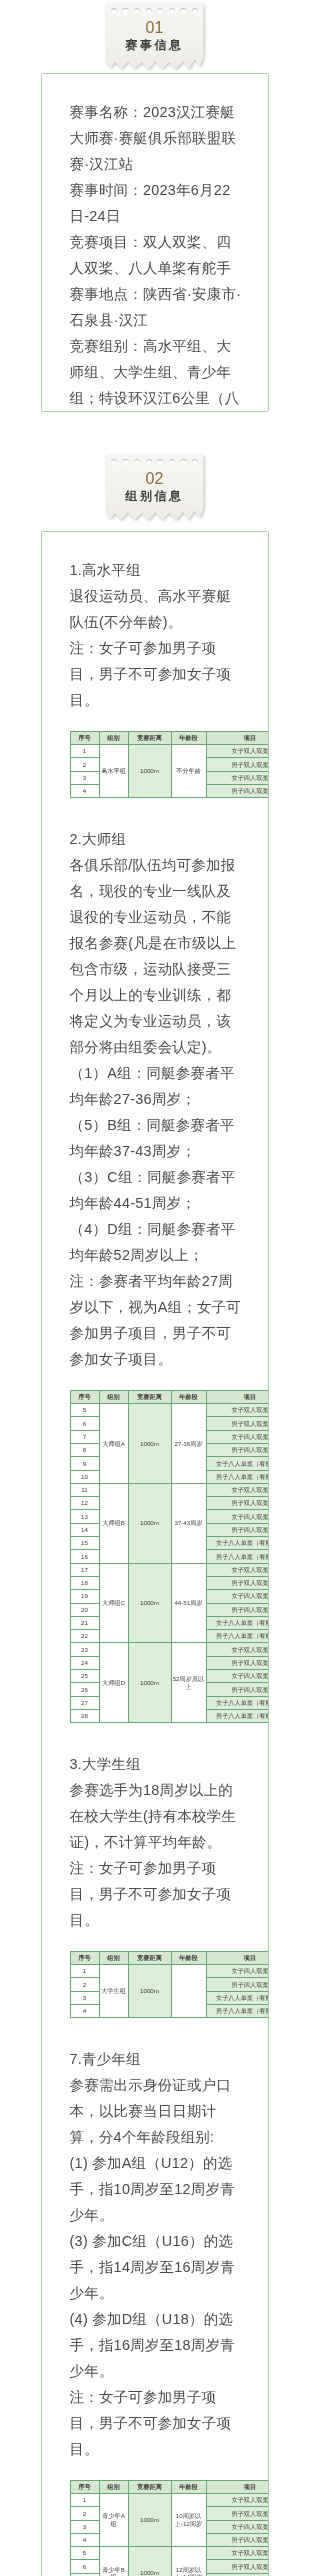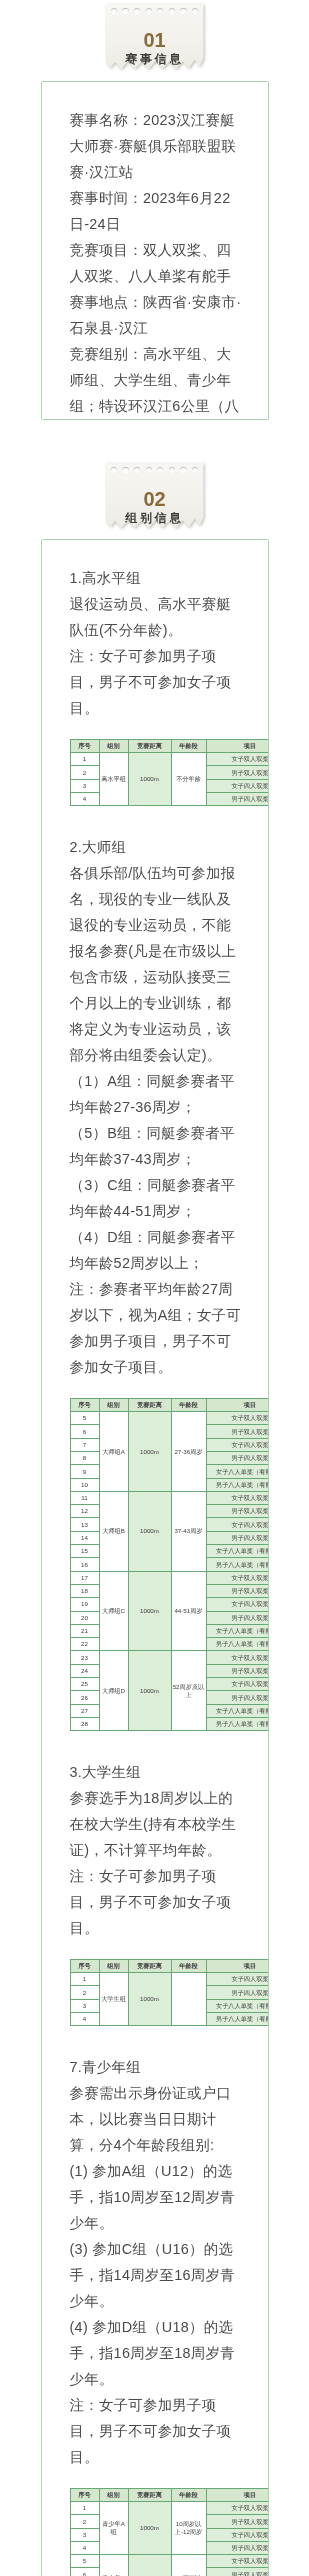--- a/index.html
+++ b/index.html
@@ -8,25 +8,25 @@
 
   
   .note-wrap{width:98px;margin:0 auto;filter:drop-shadow(1px 1.5px 1.5px rgba(110,105,95,.45));}
   .note-wrap.second{margin-top:43px;}
   .note{height:68px;background:linear-gradient(180deg,#f8f6f2 0%,#f3f1ec 55%,#eceae2 100%);
     clip-path:polygon(0 0,100% 0,100% 80%,96% 92%,91% 82%,85% 95%,79% 84%,72% 96%,65% 85%,58% 95%,51% 84%,44% 96%,37% 85%,30% 95%,23% 84%,16% 96%,10% 85%,5% 94%,0 83%);
     text-align:center;}
   .holes{display:flex;justify-content:space-between;padding:3.6px 5.2px 0 5.2px;}
   .hole{width:6.2px;height:6.2px;border-radius:50%;background:#ffffff;
     box-shadow:inset 0 1px 1px rgba(60,60,60,.35),inset 0 -0.5px 0.5px rgba(255,255,255,.9);}
-  .note-num{font-size:20px;font-weight:700;color:#8b6a3a;line-height:1;margin-top:16px;}
+  .note-num{font-size:16px;font-weight:400;color:#8b6a3a;line-height:1;margin-top:6px;}
   .note-title{font-size:12px;font-weight:700;color:#3d3b38;letter-spacing:2.6px;margin-top:3.1px;line-height:1;}
 
   
-  .gbox{width:228px;margin:9px auto 0 auto;border:1px solid #a9d3ab;border-radius:1.5px;
+  .gbox{width:228px;margin:1px auto 0 auto;border:1px solid #a9d3ab;border-radius:1.5px;
     box-sizing:border-box;padding:25px 24px 0 28px;overflow:hidden;background:#ffffff;}
   .gbox.second{margin-top:8.2px;height:2206px;}
   .gbox.first{height:339px;}
 
   .para,.group-heading{font-size:14.4px;line-height:26px;color:#4a4a4a;margin:0;
     letter-spacing:0.3px;font-weight:400;overflow-wrap:break-word;}
 
   
   table.race{border-collapse:collapse;width:224px;table-layout:fixed;
     margin:17.5px 0 28px 0;border:1px solid #67a876;}

